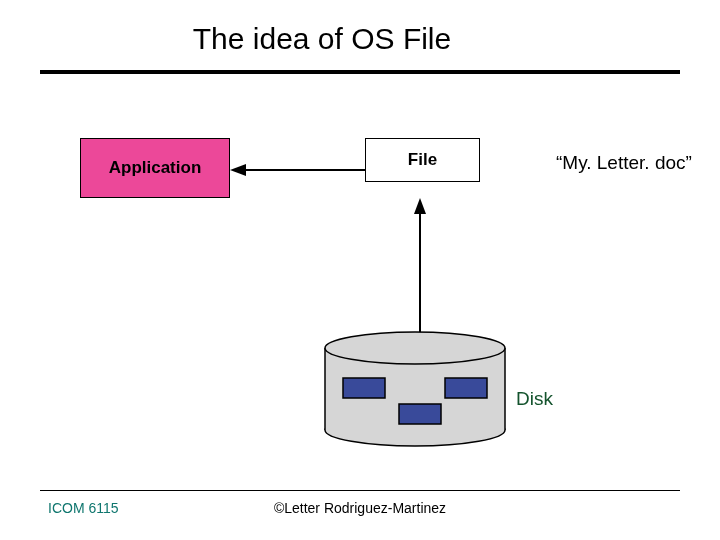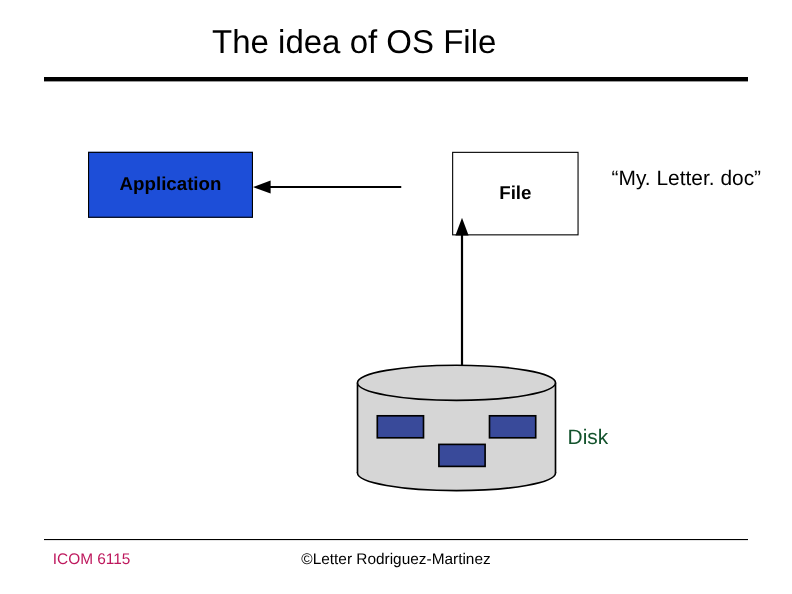--- a/index.html
+++ b/index.html
@@ -27,42 +27,41 @@
     width: 640px;
     height: 0;
     border-top: 4px solid #000;
   }
   .app-box {
     position: absolute;
     left: 80px;
     top: 138px;
     width: 150px;
     height: 60px;
-    background: #1d4ed8;
+    background: #ec4899;
     border: 1.5px solid #000;
     display: flex;
     align-items: center;
     justify-content: center;
     font-size: 17px;
     font-weight: 700;
   }
   .file-box {
     position: absolute;
     left: 365px;
     top: 138px;
     width: 115px;
-    height: 76px;
+    height: 44px;
     background: #fff;
     border: 1.5px solid #000;
     display: flex;
     align-items: center;
     justify-content: center;
     font-size: 17px;
     font-weight: 700;
-    margin-left: 46px;
   }
   .file-label {
     position: absolute;
     left: 520px;
     top: 152px;
     font-size: 19px;
     color: #000;
     margin-left: 36px;
   }
   .disk {
@@ -85,21 +84,21 @@
     top: 490px;
     width: 640px;
     height: 0;
     border-top: 1.5px solid #000;
   }
   .footer-left {
     position: absolute;
     left: 48px;
     top: 500px;
     font-size: 14px;
-    color: #be185d;
+    color: #0f766e;
   }
   .footer-center {
     position: absolute;
     left: 0;
     top: 500px;
     width: 720px;
     text-align: center;
     font-size: 14px;
     color: #000;
   }

